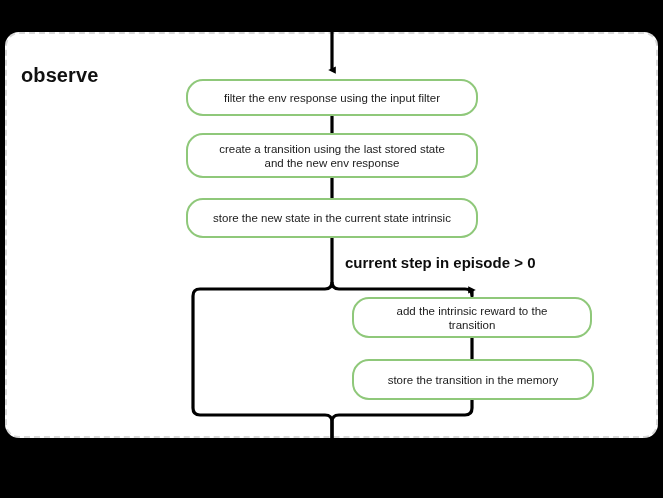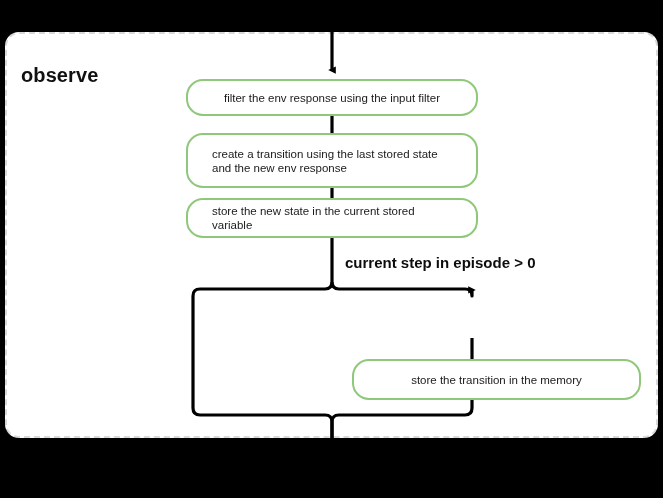--- a/index.html
+++ b/index.html
@@ -38,30 +38,31 @@
   }
   .node {
     position: absolute;
     box-sizing: border-box;
     background: #ffffff;
     border: 2.5px solid #8fc87a;
     border-radius: 17px;
     display: flex;
     align-items: center;
     justify-content: center;
+    text-align: center;
     color: #1a1a1a;
     font-size: 11.5px;
     line-height: 14px;
     padding: 3px 24px;
   }
   #node-filter      { left: 186px; top: 79px;  width: 292px; height: 37px; }
-  #node-create      { left: 186px; top: 133px; width: 292px; height: 55px; }
+  #node-create      { left: 186px; top: 133px; width: 292px; height: 45px; }
   #node-store-state { left: 186px; top: 198px; width: 292px; height: 40px; }
   #node-intrinsic   { left: 352px; top: 297px; width: 240px; height: 41px; }
-  #node-store-trans { left: 352px; top: 359px; width: 289px; height: 41px; }
+  #node-store-trans { left: 352px; top: 359px; width: 242px; height: 41px; }
 
   #edge-label {
     position: absolute;
     left: 345px;
     top: 254px;
     font-size: 15px;
     font-weight: bold;
     color: #0d0d0d;
     white-space: nowrap;
   }
@@ -105,23 +106,26 @@
 
   <div class="node" id="node-filter">
     <span>filter the env response using the input filter</span>
   </div>
 
   <div class="node" id="node-create">
     <span>create a transition using the last stored state and the new env response</span>
   </div>
 
   <div class="node" id="node-store-state">
-    <span>store the new state in the current stored variable</span>
+    <span>store the new state in the current state intrinsic</span>
   </div>
 
+  <div class="node" id="node-intrinsic">
+    <span>add the intrinsic reward to the transition</span>
+  </div>
 
   <div class="node" id="node-store-trans">
     <span>store the transition in the memory</span>
   </div>
 
   <div id="edge-label">current step in episode &gt; 0</div>
 
 </div>
 
 </body></html>

